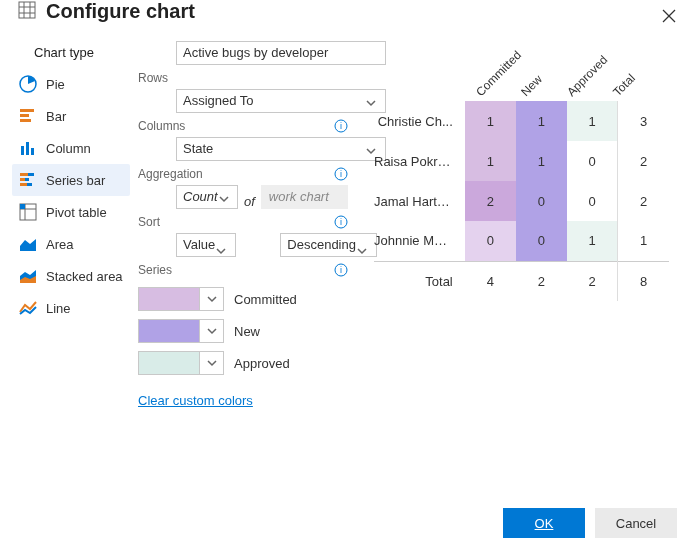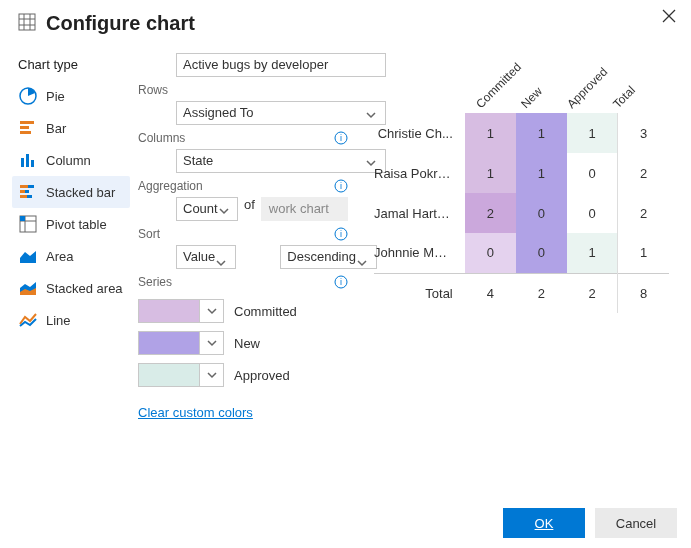--- a/index.html
+++ b/index.html
@@ -22,21 +22,21 @@
     cursor: pointer;
     display: flex;
     align-items: center;
     justify-content: center;
   }
   .close-x svg { width: 14px; height: 14px; stroke: #333; stroke-width: 1.2; }
   .dialog-header {
     display: flex;
     align-items: center;
     gap: 10px;
-    padding: 12px 18px 4px 18px;
+    padding: 0 18px 4px 18px;
   }
   .dialog-header .title {
     font-size: 20px;
     font-weight: 600;
     color: #222;
   }
   .grid-icon svg { width: 18px; height: 18px; }
   .body {
     display: flex;
     padding: 14px 12px 0 12px;
@@ -44,20 +44,21 @@
   }
   
   .chart-types {
     width: 118px;
     flex: none;
   }
   .ct-heading {
     font-size: 13px;
     color: #222;
     padding: 4px 6px 8px 6px;
+    margin-left: 16px;
   }
   .ct-item {
     display: flex;
     align-items: center;
     gap: 8px;
     padding: 6px 6px;
     font-size: 13px;
     cursor: pointer;
     border-radius: 2px;
   }
@@ -91,21 +92,21 @@
     font-size: 13px;
     color: #333;
     background: #fff;
     width: 100%;
     display: flex;
     align-items: center;
     justify-content: space-between;
     margin-left: 38px;
   }
   .selbox .chev { width:14px; height:14px; }
-  .row-inline { display:flex; align-items:flex-start; gap:6px; }
+  .row-inline { display:flex; align-items:flex-end; gap:6px;font-style:italic; }
   .row-inline .selbox { width: auto; }
   .agg-of { font-size: 13px; color: #333; }
   .wi-box { background:#eee; border:none; height:24px; line-height:24px; padding:0 8px; color:#888; font-size:13px; flex:1; }
   .sort-row { display:flex; gap:6px; }
   .sort-row .selbox { flex:1;align-items:flex-end; }
   .series-row { display:flex; align-items:center; gap:10px; margin-top:8px; }
   .swatch-sel { display:flex; align-items:center; border:1px solid #c8c8c8; height:24px; }
   .swatch-sel .sw { width:60px; height:22px; }
   .swatch-sel .chev { width:24px; height:22px; display:flex; align-items:center; justify-content:center; border-left:1px solid #c8c8c8; }
   .series-name { font-size:13px; }
@@ -220,21 +221,21 @@
       <span class="ico">
           <svg viewBox="0 0 20 20">
             <rect x="2" y="3" width="8" height="3" fill="#e67e22"></rect>
             <rect x="10" y="3" width="6" height="3" fill="#0078d4"></rect>
             <rect x="2" y="8" width="5" height="3" fill="#e67e22"></rect>
             <rect x="7" y="8" width="4" height="3" fill="#0078d4"></rect>
             <rect x="2" y="13" width="7" height="3" fill="#e67e22"></rect>
             <rect x="9" y="13" width="5" height="3" fill="#0078d4"></rect>
           </svg>
         </span>
-      <span>Stacked bar</span>
+      <span>Series bar</span>
     </div>
     <div class="ct-item">
       <span class="ico">
           <svg viewBox="0 0 20 20">
             <rect x="2" y="2" width="16" height="16" fill="none" stroke="#666"></rect>
             <line x1="2" y1="7" x2="18" y2="7" stroke="#666"></line>
             <line x1="7" y1="2" x2="7" y2="18" stroke="#666"></line>
             <rect x="2" y="2" width="5" height="5" fill="#0078d4"></rect>
           </svg>
         </span>

